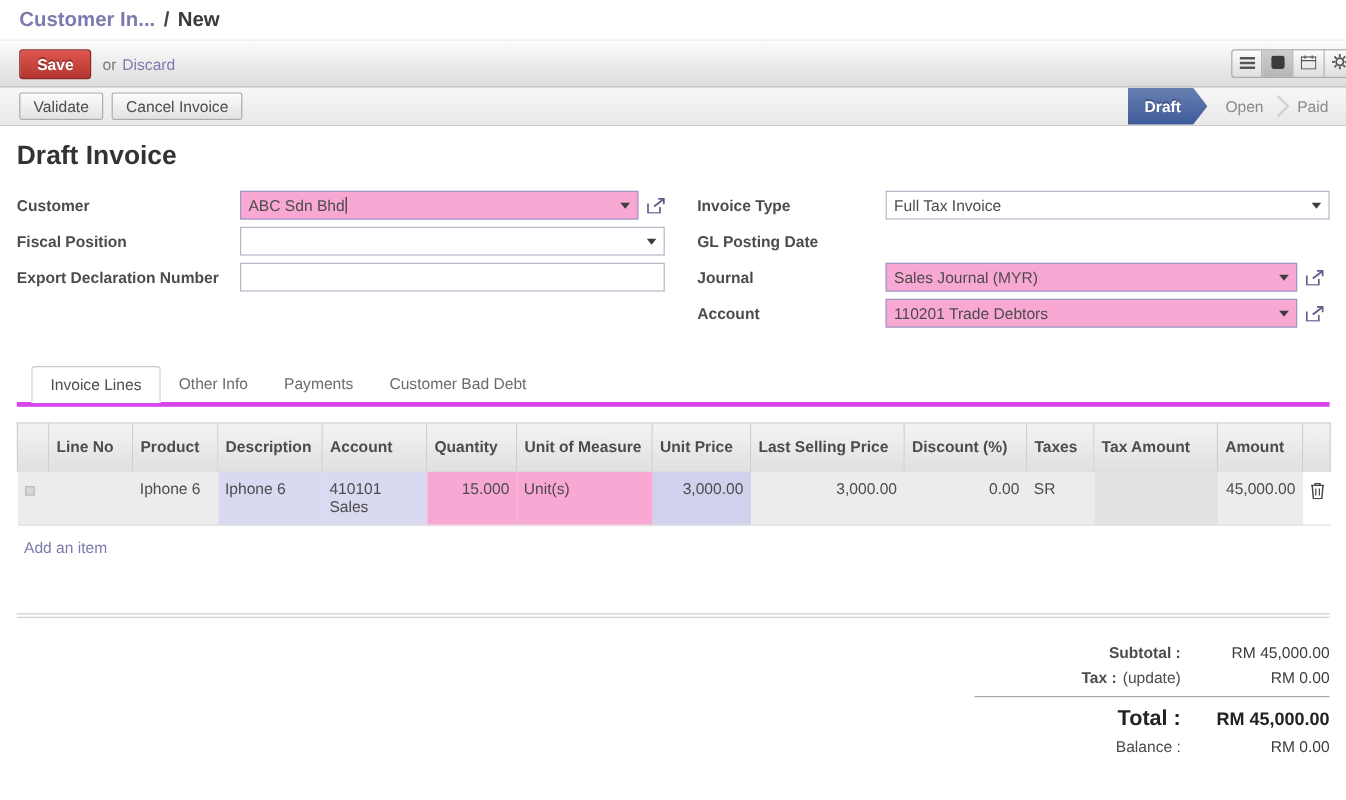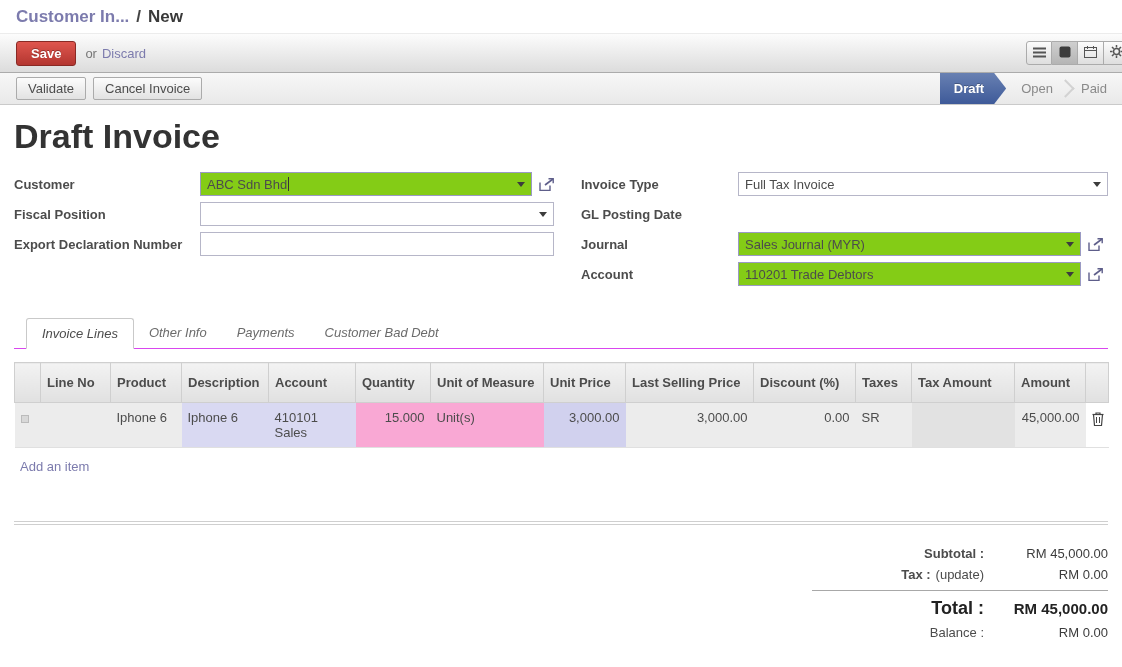--- a/index.html
+++ b/index.html
@@ -38,48 +38,48 @@
   .statusbar { margin-left:auto; display:flex; align-items:stretch; height:100%; }
   .state { display:flex; align-items:center; padding:0 15px; color:#8a8a8a; font-size:13px; cursor:pointer; }
   .state.active { background:linear-gradient(#6880b2,#3e5a99); color:#fff; font-weight:bold;
                   text-shadow:0 -1px 0 rgba(0,0,0,.25); padding:0 22px 0 14px;
                   clip-path:polygon(0 0, calc(100% - 12px) 0, 100% 50%, calc(100% - 12px) 100%, 0 100%); }
   .chev { align-self:center; width:13px; height:13px; border-top:2px solid #d2d2d2;
           border-right:2px solid #d2d2d2; transform:rotate(45deg); margin:0 -6px 0 -9px; }
 
   
   .sheet { padding:0 14px; }
-  .page-title { font-size:34px; font-weight:bold; color:#333; margin:12px 0 16px 0; }
+  .page-title { font-size:22px; font-weight:bold; color:#333; margin:12px 0 16px 0; }
 
   .form-area { display:flex; }
   .col-left { width:571px; }
   .col-right { flex:1; }
   .frow { display:flex; align-items:center; margin-bottom:6px; min-height:24px; }
   .flabel { font-weight:bold; color:#4c4c4c; font-size:13px; }
   .col-left .flabel { width:186px; flex:none; }
   .col-right .flabel { width:157px; flex:none; }
 
   .field { position:relative; border:1px solid #b6b6c8; background:#fff; height:24px;
            display:flex; align-items:center; padding:0 18px 0 6px; font-size:13px; cursor:pointer; }
-  .field.filled { background:#84cc16; border-color:#9a9ac4; }
+  .field.filled { background:#f9a8d4; border-color:#9a9ac4; }
   .field.plain { padding-right:6px; cursor:text; }
   .caret { position:absolute; right:6px; top:50%; margin-top:-2px; width:0; height:0;
            border-left:4px solid transparent; border-right:4px solid transparent; border-top:5px solid #3c3c3c; }
   .txtcursor { display:inline-block; width:1px; height:14px; background:#333; margin-left:1px; }
   .ext-ic { margin-left:7px; display:flex; align-items:center; cursor:pointer; }
   .cal-ic { position:absolute; right:4px; top:4px; cursor:pointer; }
 
   .w-cust { width:332px; }
   .w-left { width:354px; }
   .w-date { width:98px; padding-right:22px; }
   .w-full { width:370px; }
   .w-m2o  { width:343px; }
 
   
-  .tabs { display:flex; margin-top:26px; border-bottom:1px solid #d946ef; padding-left:12px;font-style:italic; }
+  .tabs { display:flex; margin-top:26px; border-bottom:4px solid #d946ef; padding-left:12px; }
   .tab { padding:7px 15px; font-size:13px; color:#6b6b6b; cursor:pointer; margin-bottom:-1px; }
   .tab.active { background:#fff; border:1px solid #c9c9c9; border-bottom:1px solid #fff;
                 border-radius:3px 3px 0 0; color:#4c4c4c; }
 
   
   .lines-table { border-collapse:collapse; table-layout:fixed; width:1094px; margin-top:13px; }
   .lines-table thead th { background:linear-gradient(#f3f3f3,#e0e0e0); border:1px solid #cfcfcf;
        border-left:none; font-weight:bold; text-align:left; padding:5px 6px; height:40px;
        vertical-align:middle; font-size:13px; color:#4c4c4c; overflow:hidden; cursor:pointer; }
   .lines-table thead th:first-child { border-left:1px solid #cfcfcf; }

